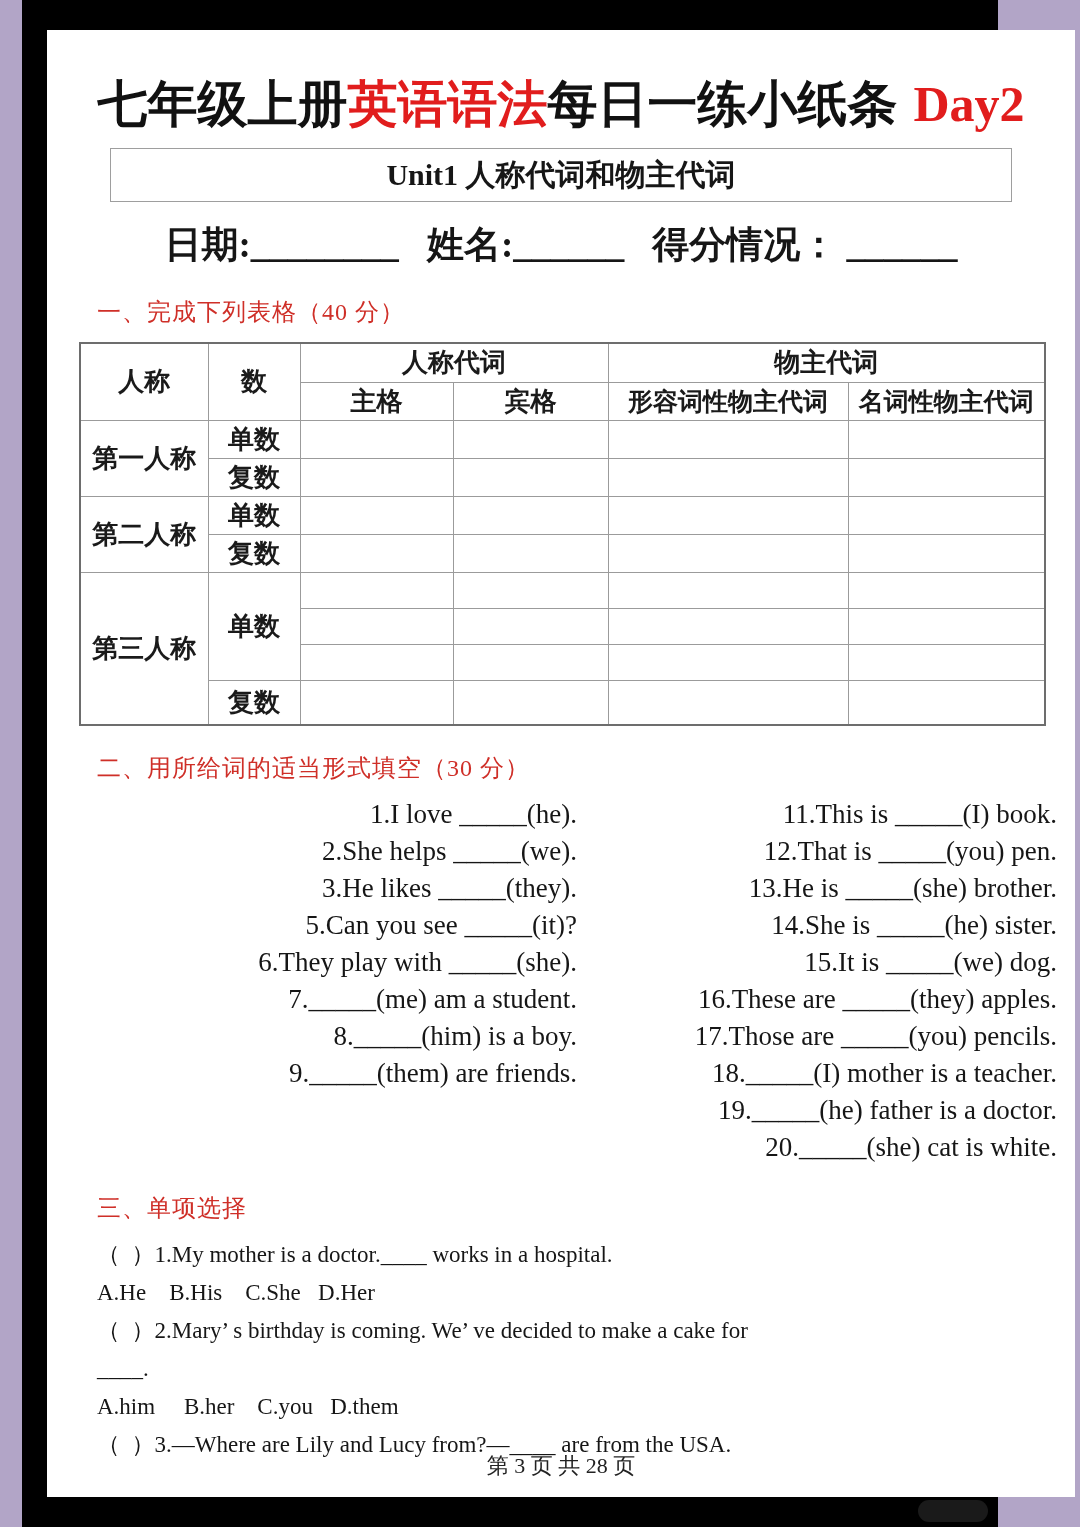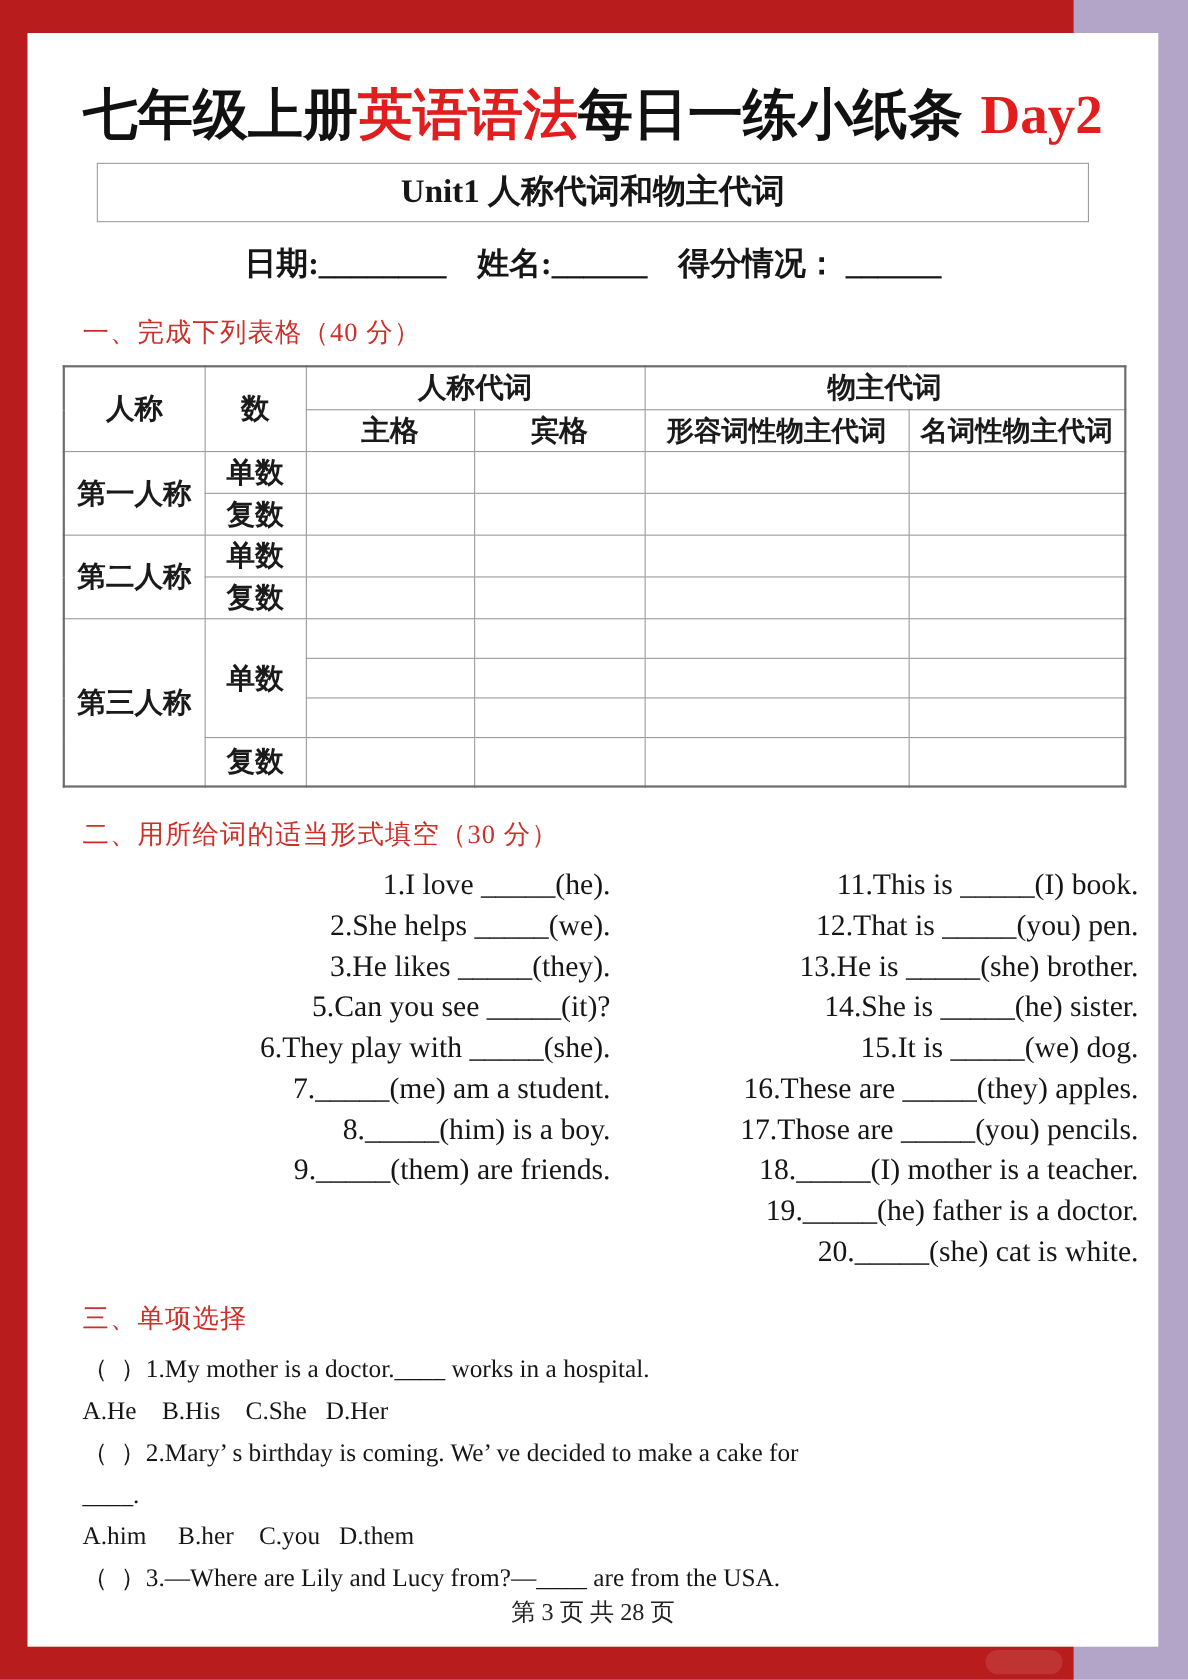--- a/index.html
+++ b/index.html
@@ -5,21 +5,22 @@
   * { box-sizing: border-box; margin: 0; padding: 0; }
   html, body { width: 1080px; }
   body {
     font-family: "Liberation Serif", "DejaVu Serif", serif;
     background: #b2a5c7;
   }
   .page {
     position: relative;
     width: 976px;
     height: 1527px;
-    background: #b91c1c;
+    background: #000000;
+    margin-left: 22px;
   }
   .sheet {
     position: absolute;
     left: 25px; top: 30px;
     width: 1028px; height: 1467px;
     background: #ffffff;
     overflow: hidden;
   }
   .title {
     margin-top: 46px;
@@ -38,21 +39,21 @@
     border: 1px solid #9e9e9e;
     text-align: center;
     font-size: 30px;
     font-weight: 600;
     line-height: 52px;
     color: #161616;
   }
   .info-line {
     margin-top: 18px;
     text-align: center;
-    font-size: 29px;
+    font-size: 37px;
     font-weight: 700;
     color: #161616;
     white-space: pre;
   }
   .info-line .fld { margin: 0 14px; }
   .sec-heading {
     margin: 26px 0 0 50px;
     color: #cf2f28;
     font-size: 24px;
     font-weight: 400;

